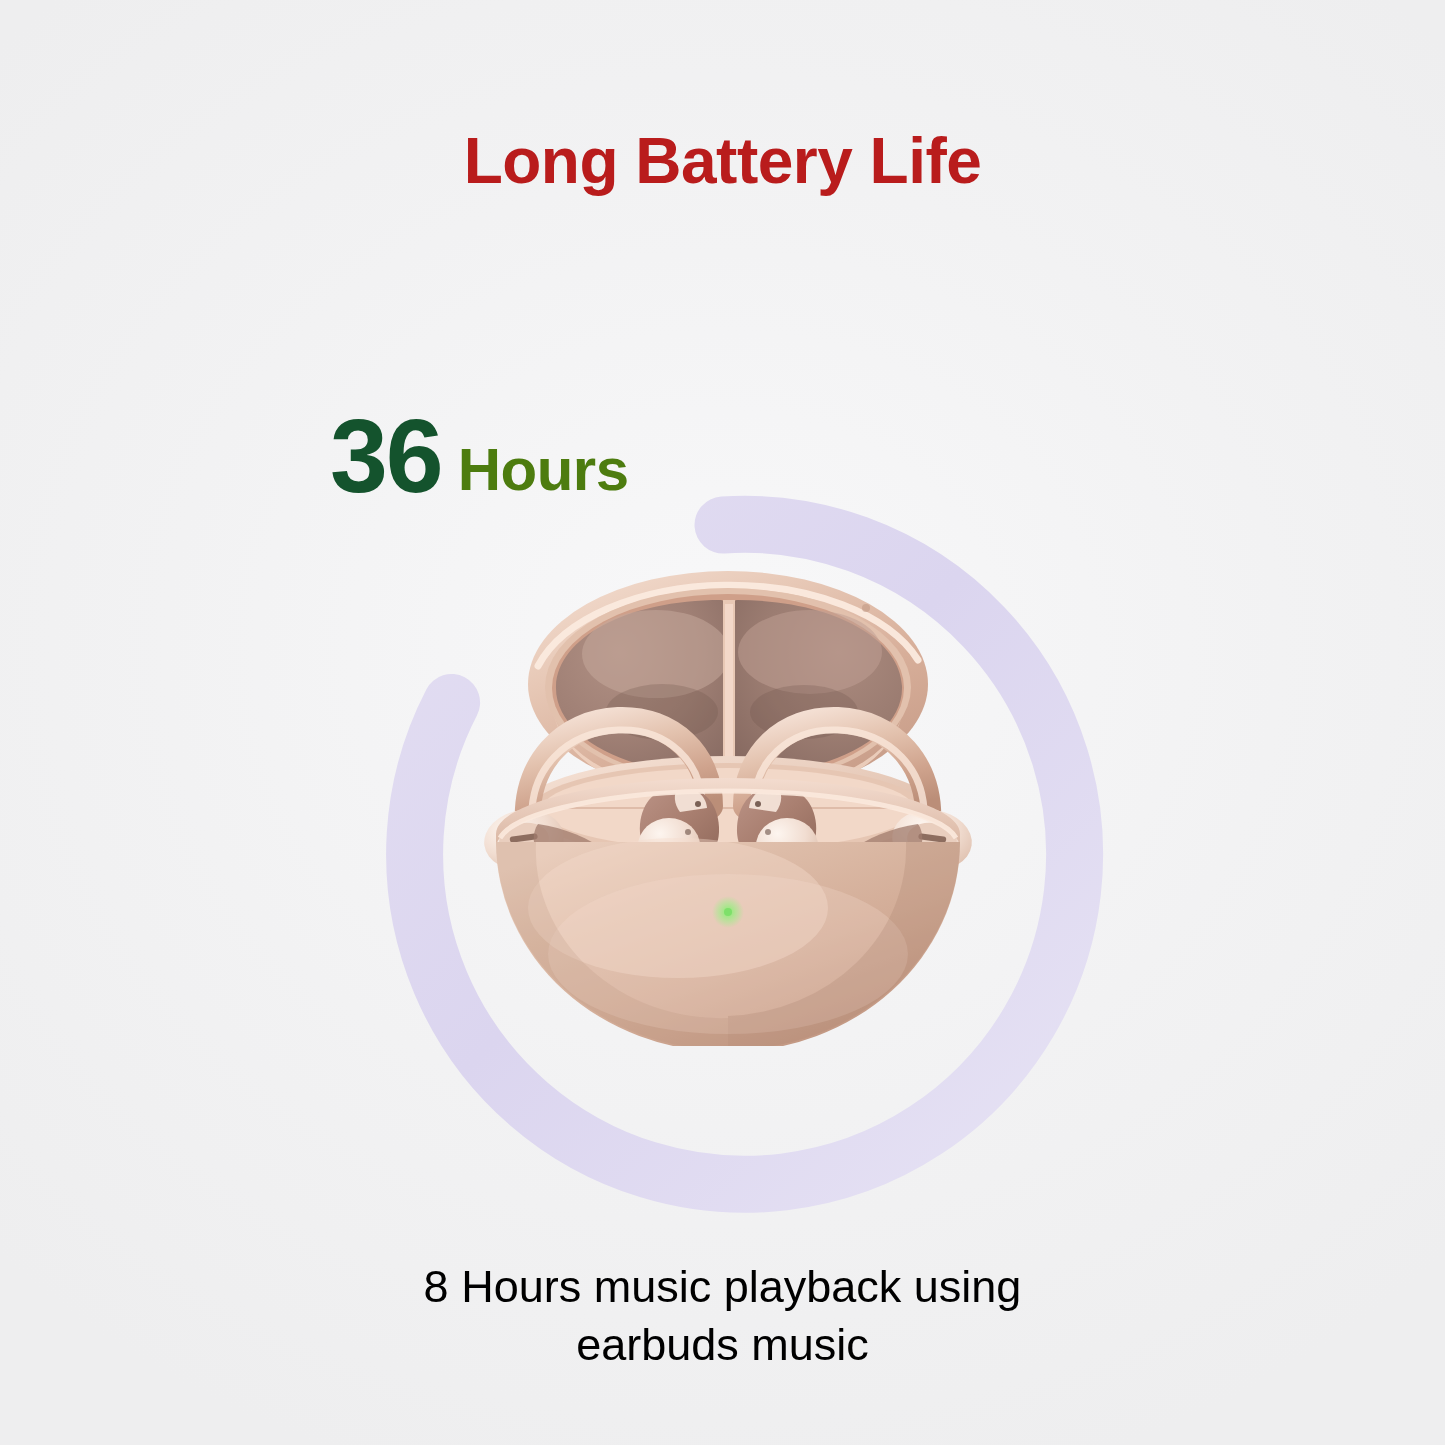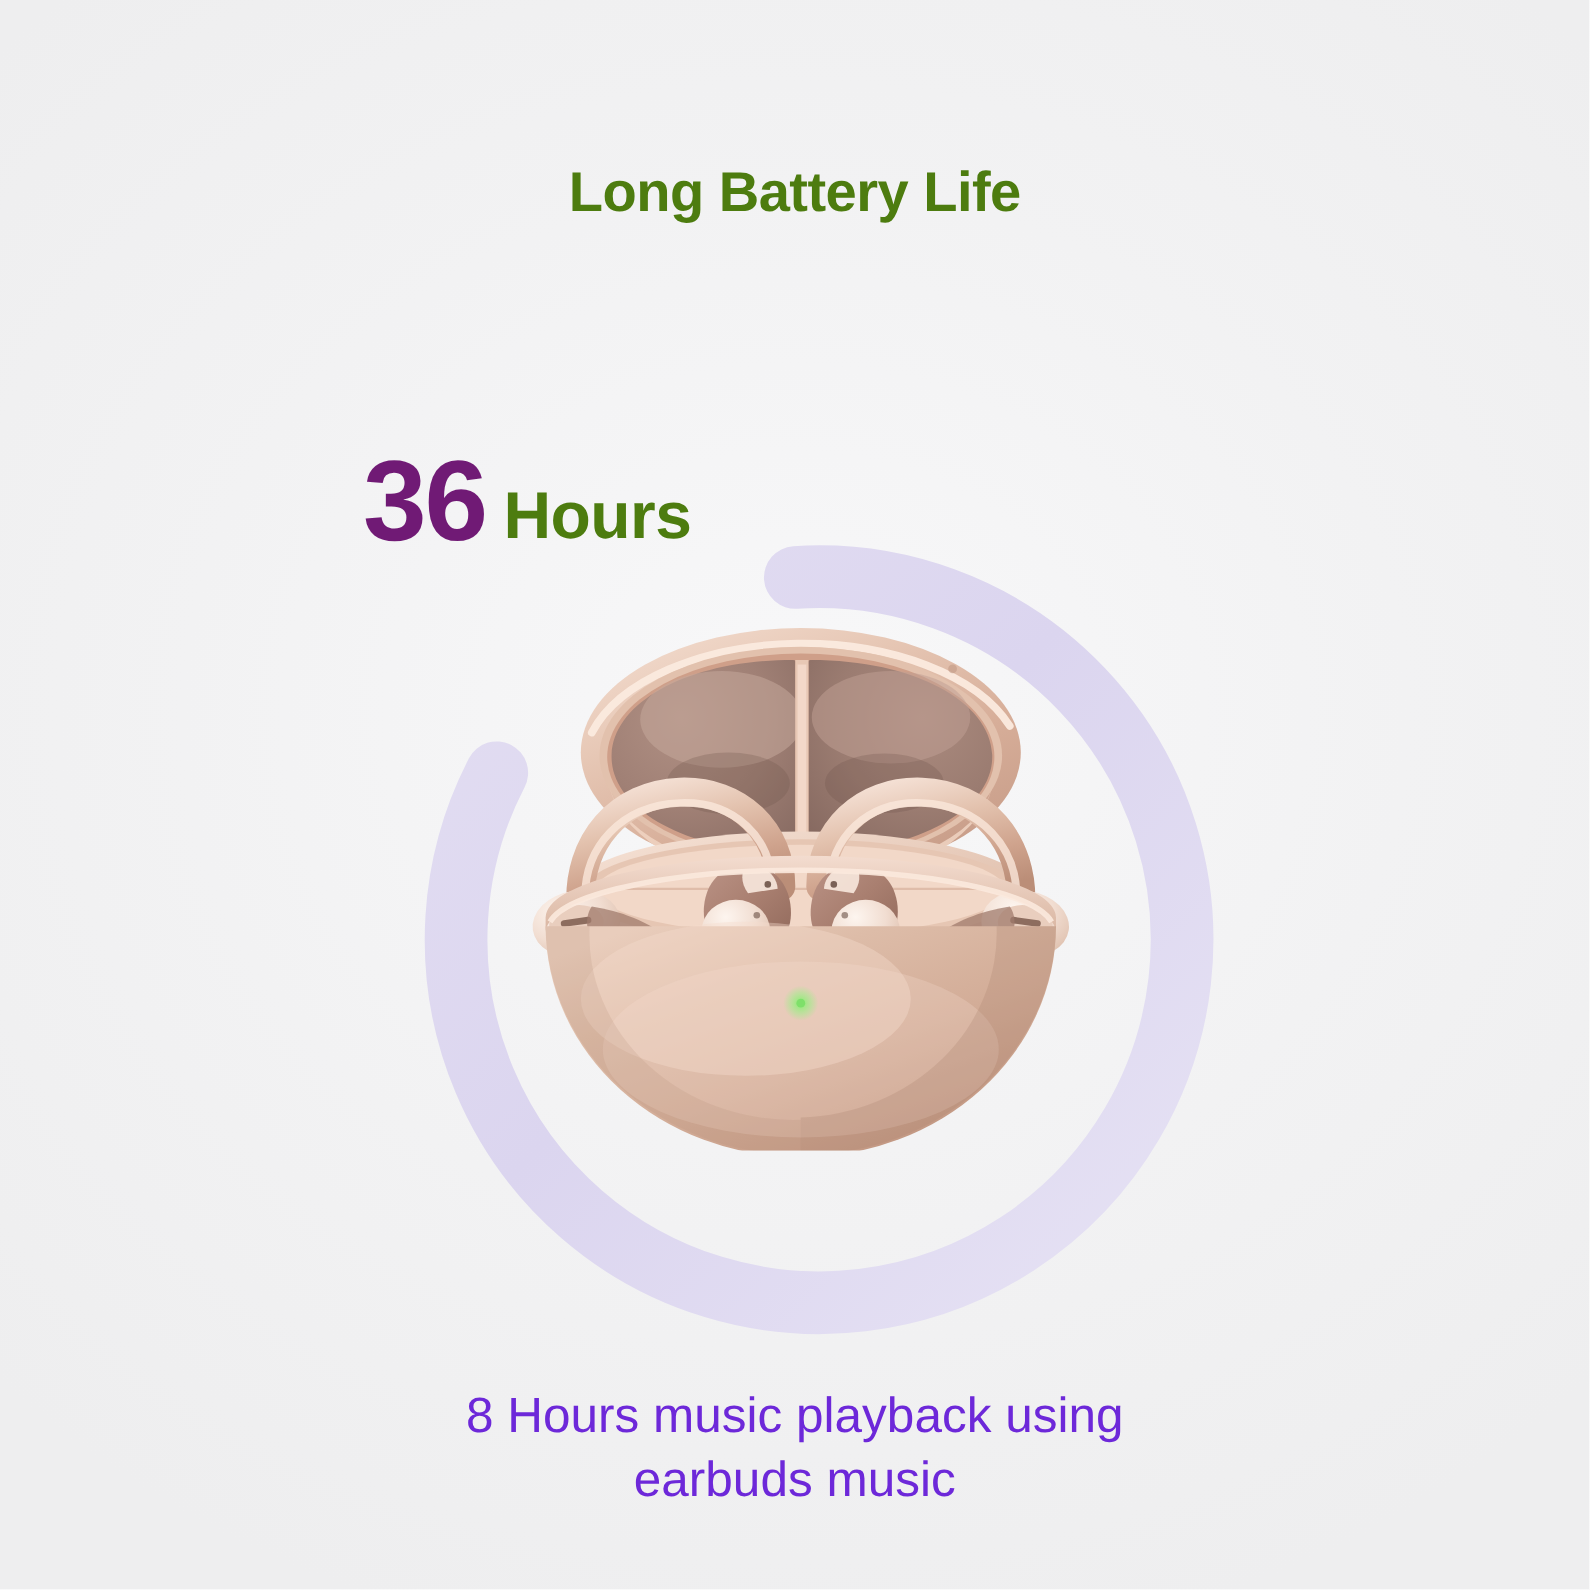--- a/index.html
+++ b/index.html
@@ -27,26 +27,25 @@
     pointer-events: none;
   }
 
   
   .headline {
     position: absolute;
     left: 0;
     right: 0;
     top: 128px;
     text-align: center;
-    font-size: 51px;
+    font-size: 64px;
     font-weight: 700;
     letter-spacing: -0.5px;
-    color: #4d7c0f;
+    color: #b91c1c;
     line-height: 1.05;
-    margin-top: 20px;
   }
   .subhead {
     position: absolute;
     left: 0;
     right: 0;
     top: 243px;
     text-align: center;
     font-size: 57px;
     font-weight: 400;
     letter-spacing: 0px;
@@ -72,21 +71,21 @@
     display: flex;
     align-items: baseline;
     gap: 16px;
     color: #6b4f96;
   }
   .hours-num {
     font-size: 104px;
     font-weight: 700;
     letter-spacing: -2px;
     line-height: 1;
-    color: #701a75;
+    color: #14532d;
   }
   .hours-word {
     font-size: 60px;
     font-weight: 700;
     letter-spacing: -0.5px;
     line-height: 1;
     color: #4d7c0f;
     position: relative;
     top: -2px;
   }
@@ -95,21 +94,21 @@
   .caption {
     position: absolute;
     left: 50%;
     transform: translateX(-50%);
     top: 1258px;
     width: 780px;
     text-align: center;
     font-size: 45px;
     font-weight: 400;
     line-height: 1.28;
-    color: #6d28d9;
+    color: #000000;
   }
 
   
   .product {
     position: absolute;
     left: 466px;
     top: 556px;
     width: 520px;
     height: 490px;
   }

